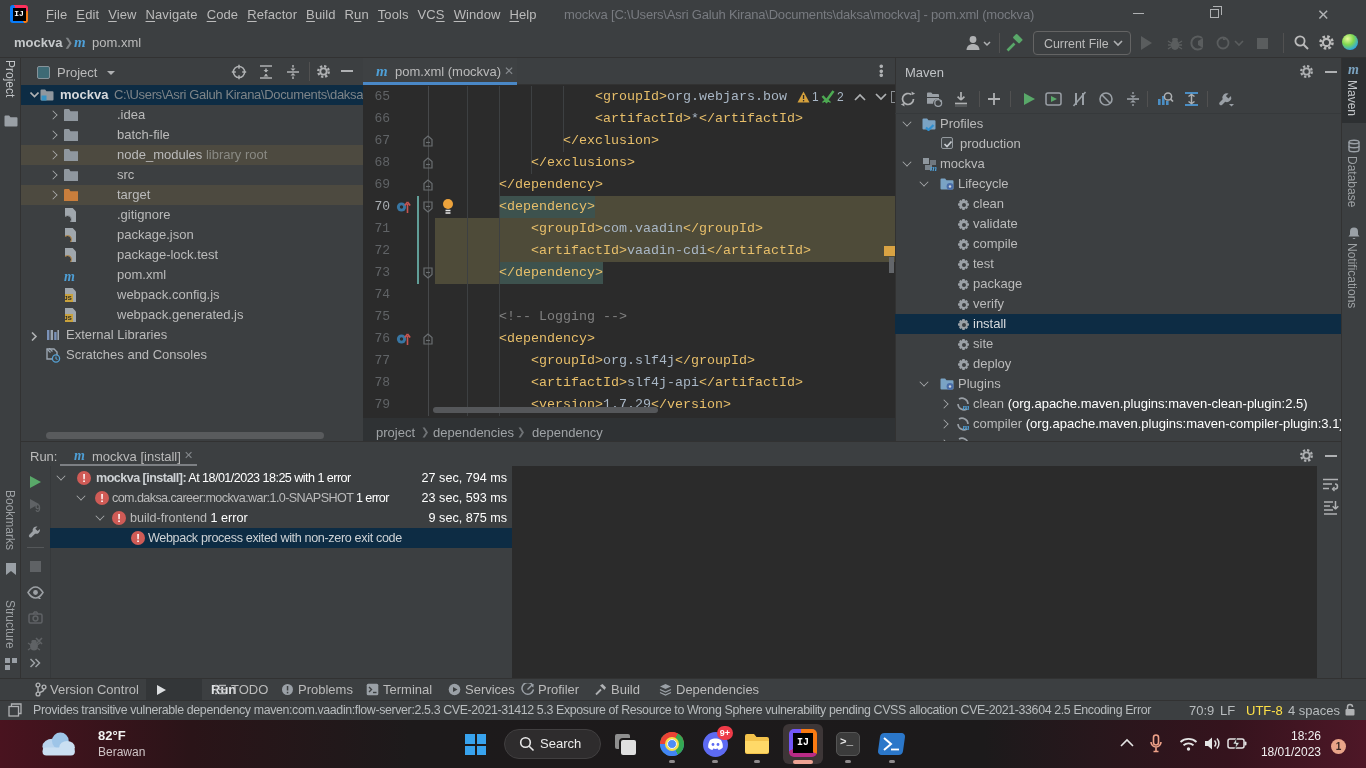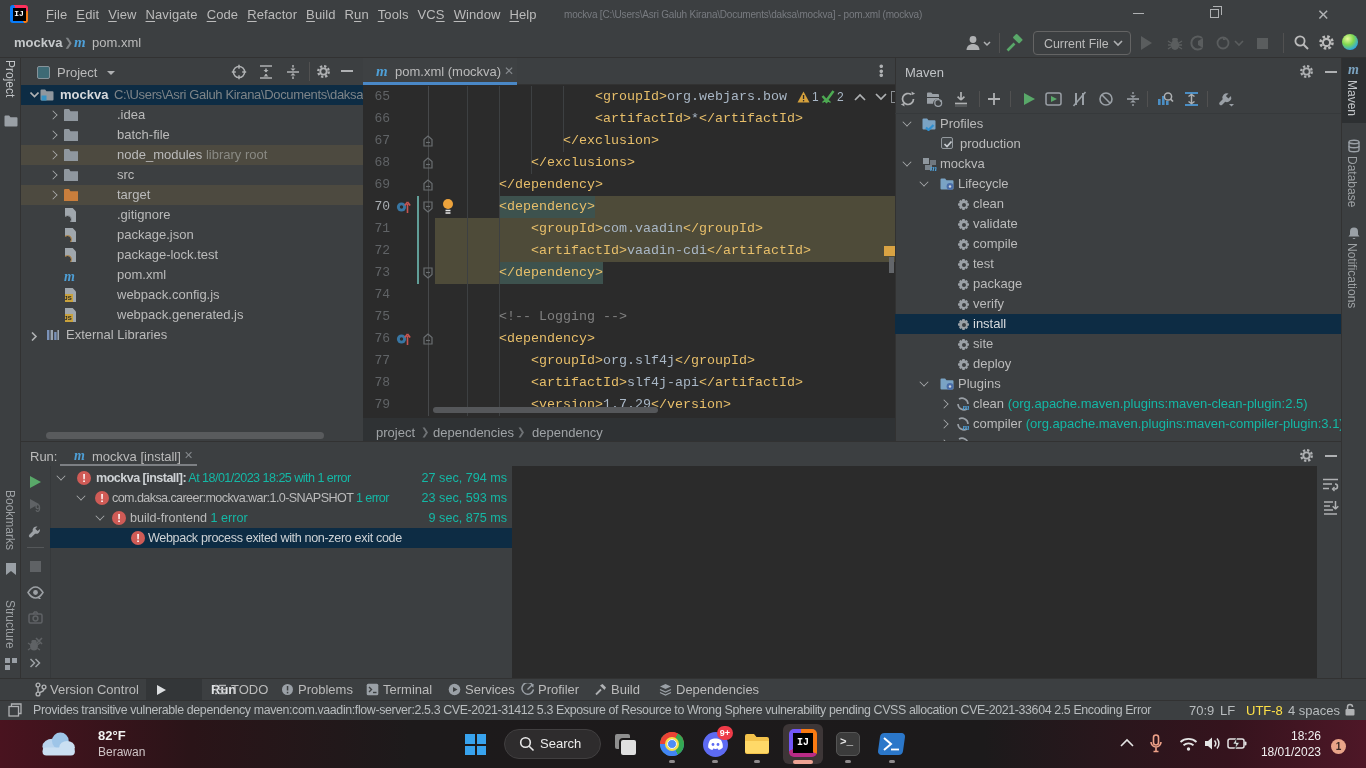--- a/index.html
+++ b/index.html
@@ -1,21 +1,21 @@
 <!DOCTYPE html>
 <html><head>
 <meta charset="utf-8">
 <style>
   * { margin:0; padding:0; box-sizing:border-box; }
   html,body { width:1366px; height:768px; overflow:hidden; background:#2b2b2b;
     font-family:"Liberation Sans", sans-serif; }
   .abs { position:absolute; }
   #app { position:relative; width:1366px; height:768px; }
   .ui { color:#bbbbbb; font-size:13px; }
-  .dim { color:#14b8a6; }
+  .dim { color:#ffffff; }
   u { text-decoration:underline; text-underline-offset:2px; }
   .trow { position:absolute; left:0; width:342px; height:20px; line-height:20px; white-space:nowrap; overflow:hidden; }
   .tl { left:61px;margin-left:35px; }
   .cfold { position:absolute; left:28px; top:6px; width:8px; height:8px;
     border-right:1.6px solid #afb1b3; border-bottom:1.6px solid #afb1b3;
     transform:rotate(-45deg) scale(0.8); }
   .ficon { position:absolute; left:43px; top:4px; width:14px; height:12px;
     background:var(--fc,#8f979e); clip-path:polygon(0 8%, 0 100%, 100% 100%, 100% 18%, 46% 18%, 36% 0, 4% 0); }
   .fico { position:absolute; left:44px; top:3px; width:11px; height:14px;
     background:#a0a7ad; clip-path:polygon(0 0, 70% 0, 100% 25%, 100% 100%, 0 100%); }
@@ -57,21 +57,21 @@
 <body>
 <div id="app">
 
   <div class="abs" id="titlebar" style="left:0;top:0;width:1366px;height:28px;background:#3c3f41;"></div>
   <div class="abs" style="left:10px;top:5px;width:18px;height:18px;border-radius:3px;background:conic-gradient(from 210deg,#087cfa 0deg 120deg,#fe315d 120deg 220deg,#f97a12 220deg 300deg,#087cfa 300deg 360deg);"></div>
   <div class="abs" style="left:12.5px;top:7.5px;width:13px;height:13px;background:#000;"></div>
   <div class="abs" style="left:13px;top:7px;width:12px;height:13px;color:#fff;font-size:8px;font-weight:bold;font-family:'Liberation Mono',monospace;line-height:13px;text-align:center;">IJ</div>
   <div class="abs ui" id="menus" style="left:46px;top:6px;height:18px;line-height:17px;white-space:nowrap;letter-spacing:0.1px;">
     <span><u>F</u>ile</span><span style="margin-left:9px;"><u>E</u>dit</span><span style="margin-left:9px;"><u>V</u>iew</span><span style="margin-left:9px;"><u>N</u>avigate</span><span style="margin-left:9px;"><u>C</u>ode</span><span style="margin-left:9px;"><u>R</u>efactor</span><span style="margin-left:9px;"><u>B</u>uild</span><span style="margin-left:9px;">R<u>u</u>n</span><span style="margin-left:9px;"><u>T</u>ools</span><span style="margin-left:9px;">VC<u>S</u></span><span style="margin-left:9px;"><u>W</u>indow</span><span style="margin-left:9px;"><u>H</u>elp</span>
   </div>
-  <div class="abs" style="left:564px;top:6px;color:#787b80;font-size:10px;letter-spacing:-0.2px;line-height:17px;">mockva [C:\Users\Asri Galuh Kirana\Documents\daksa\mockva] - pom.xml (mockva)</div>
+  <div class="abs" style="left:564px;top:6px;color:#787b80;font-size:13px;letter-spacing:-0.2px;line-height:17px;">mockva [C:\Users\Asri Galuh Kirana\Documents\daksa\mockva] - pom.xml (mockva)</div>
 
   <div class="abs" style="left:1133px;top:13px;width:11px;height:1px;background:#afb1b3;"></div>
   <div class="abs" style="left:1210px;top:9px;width:9px;height:9px;border:1px solid #afb1b3;"></div>
   <div class="abs" style="left:1213px;top:6px;width:9px;height:9px;border:1px solid #afb1b3;border-left:none;border-bottom:none;"></div>
   <div class="abs" style="left:1317px;top:8px;width:13px;height:13px;color:#afb1b3;font-size:15px;line-height:13px;">✕</div>
 
   <div class="abs" id="navbar" style="left:0;top:28px;width:1366px;height:30px;background:#3c3f41;border-bottom:1px solid #323232;"></div>
   <div class="abs ui" style="left:14px;top:35px;font-weight:bold;color:#c5c8ca;">mockva</div>
   <div class="abs" style="left:64px;top:36px;color:#7f8386;font-size:11px;">❯</div>
   <div class="abs" style="left:74px;top:34px;width:15px;height:16px;color:#4e9fd6;font-weight:bold;font-style:italic;font-size:15px;font-family:'Liberation Serif',serif;">m</div>
@@ -228,20 +228,29 @@
       <svg class="abs" style="left:9px;top:7px;" width="9" height="9" viewBox="0 0 9 9">
           <path d="M2 0.5 l4 4 -4 4" fill="none" stroke="#afb1b3" stroke-width="1.6"></path>
         </svg>
       <svg class="abs" style="left:25px;top:3px;" width="14" height="14" viewBox="0 0 14 14">
           <rect x="1" y="2" width="2.4" height="10" fill="#7a92b8"></rect>
           <rect x="4.6" y="2" width="2.4" height="10" fill="#9aa5b0"></rect>
           <rect x="8.2" y="4" width="2.4" height="8" fill="#7a92b8"></rect>
           <rect x="11.4" y="2" width="1.6" height="10" fill="#9aa5b0"></rect>
         </svg>
       <span class="abs" style="left:45px;">External Libraries</span>
+    </div>
+    <div class="trow" style="top:260px;">
+      <svg class="abs" style="left:25px;top:3px;" width="15" height="15" viewBox="0 0 15 15">
+          <path d="M1 1 h7 l3 3 v7 h-10 z" fill="none" stroke="#9aa5b0" stroke-width="1.4"></path>
+          <path d="M1 1 l3.5 3.5 M3 0 l3.5 3.5" stroke="#9aa5b0" stroke-width="1.2"></path>
+          <circle cx="10" cy="10.5" r="3.6" fill="#3c3f41" stroke="#56a0d2" stroke-width="1.3"></circle>
+          <path d="M10 8.6 v2 l1.5 1" stroke="#56a0d2" stroke-width="1.1" fill="none"></path>
+        </svg>
+      <span class="abs" style="left:45px;">Scratches and Consoles</span>
     </div>
     <div class="abs" style="left:25px;top:347px;width:278px;height:7px;background:#595b5d;border-radius:3.5px;"></div>
   </div>
 
   <div id="editor" class="abs" style="left:363px;top:58px;width:532px;height:383px;overflow:hidden;background:#2b2b2b;">
 
     <div class="abs" style="left:0;top:0;width:532px;height:27px;background:#3c3f41;border-bottom:1px solid #323232;"></div>
     <div class="abs" style="left:0;top:0;width:154px;height:27px;background:#3e4143;"></div>
     <div class="abs" style="left:0;top:24px;width:154px;height:3px;background:#4a88c7;"></div>
     <span class="abs" style="left:13px;top:5px;width:15px;height:16px;color:#4e9fd6;font-weight:bold;font-style:italic;font-size:15px;font-family:'Liberation Serif',serif;">m</span>

